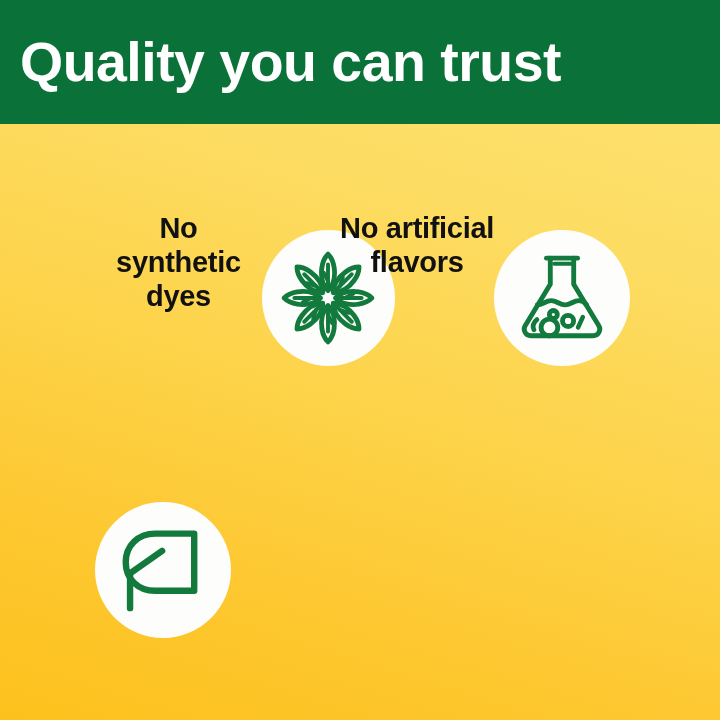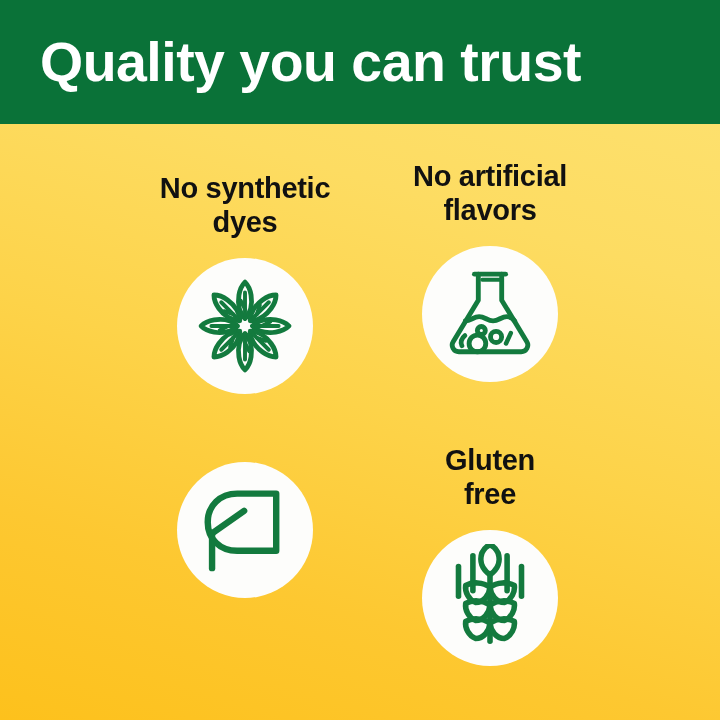--- a/index.html
+++ b/index.html
@@ -24,21 +24,21 @@
   .banner {
     position: absolute;
     left: 0;
     top: 0;
     width: 720px;
     height: 124px;
     background: #0a7238;
     display: flex;
     align-items: center;
     box-sizing: border-box;
-    padding-left: 40px;
+    padding-left: 20px;
   }
   .banner-title {
     color: #ffffff;
     font-family: "Liberation Sans", sans-serif;
     font-weight: bold;
     font-size: 56px;
     letter-spacing: -0.5px;
     line-height: 1;
     white-space: nowrap;
     transform: scaleX(0.99);
@@ -71,25 +71,24 @@
     left: 0;
     top: 124px;
     width: 720px;
     height: 596px;
   }
 
   .cell {
     position: absolute;
     width: 300px;
     display: flex;
-    flex-direction: column;
-    align-items: center;
+    margin-top: 40px;
   }
   .cell-r1c1 { left: 95px;  top: 48px; }
-  .cell-r1c2 { left: 340px; top: 36px; }
+  .cell-r1c2 { left: 340px; top: 48px; }
   .cell-r2c1 { left: 95px;  top: 320px; }
   .cell-r2c2 { left: 340px; top: 320px; }
 
   .cell-label {
     color: #111111;
     font-family: "Liberation Sans", sans-serif;
     font-weight: bold;
     font-size: 29px;
     line-height: 1.17;
     text-align: center;
@@ -207,44 +206,15 @@
             <path d="M96 18 L51 18 C31 18 17 32 17 51 C17 70 31 84 51 84 L96 84 Z"></path>
 
             <path d="M22 104 L22 64"></path>
 
             <path d="M22 64 L59 38"></path>
           </g>
         </svg>
       </div>
     </div>
 
-    <div class="cell cell-r2c2">
-      <div class="cell-label">Gluten
-free</div>
-      <div class="icon-circle">
-        <svg width="108" height="108" viewBox="0 0 120 120">
-          <g fill="none" stroke="#137a3e" stroke-width="6.2" stroke-linecap="round" stroke-linejoin="round">
-
-            <path d="M25 25 L25 58"></path>
-            <path d="M95 25 L95 58"></path>
-
-            <path d="M41 13 L41 52"></path>
-            <path d="M79 13 L79 52"></path>
-
-            <path d="M60 108 L60 34"></path>
-
-            <path d="M60 34 C51 28 48 19 51 10 C54 4 57 2 60 1 C63 2 66 4 69 10 C72 19 69 28 60 34 Z"></path>
-
-            <path d="M60 48 C52 42 40 42 33 46 C32 53 36 62 44 65 C53 65 59 57 60 48 Z"></path>
-            <path d="M60 48 C68 42 80 42 87 46 C88 53 84 62 76 65 C67 65 61 57 60 48 Z"></path>
-
-            <path d="M60 68 C52 62 40 62 33 66 C32 73 36 82 44 85 C53 85 59 77 60 68 Z"></path>
-            <path d="M60 68 C68 62 80 62 87 66 C88 73 84 82 76 85 C67 85 61 77 60 68 Z"></path>
-
-            <path d="M60 88 C52 82 40 82 33 86 C32 93 36 102 44 105 C53 105 59 97 60 88 Z"></path>
-            <path d="M60 88 C68 82 80 82 87 86 C88 93 84 102 76 105 C67 105 61 97 60 88 Z"></path>
-          </g>
-        </svg>
-      </div>
-    </div>
 
   </div>
 </div>
 
 </body></html>

